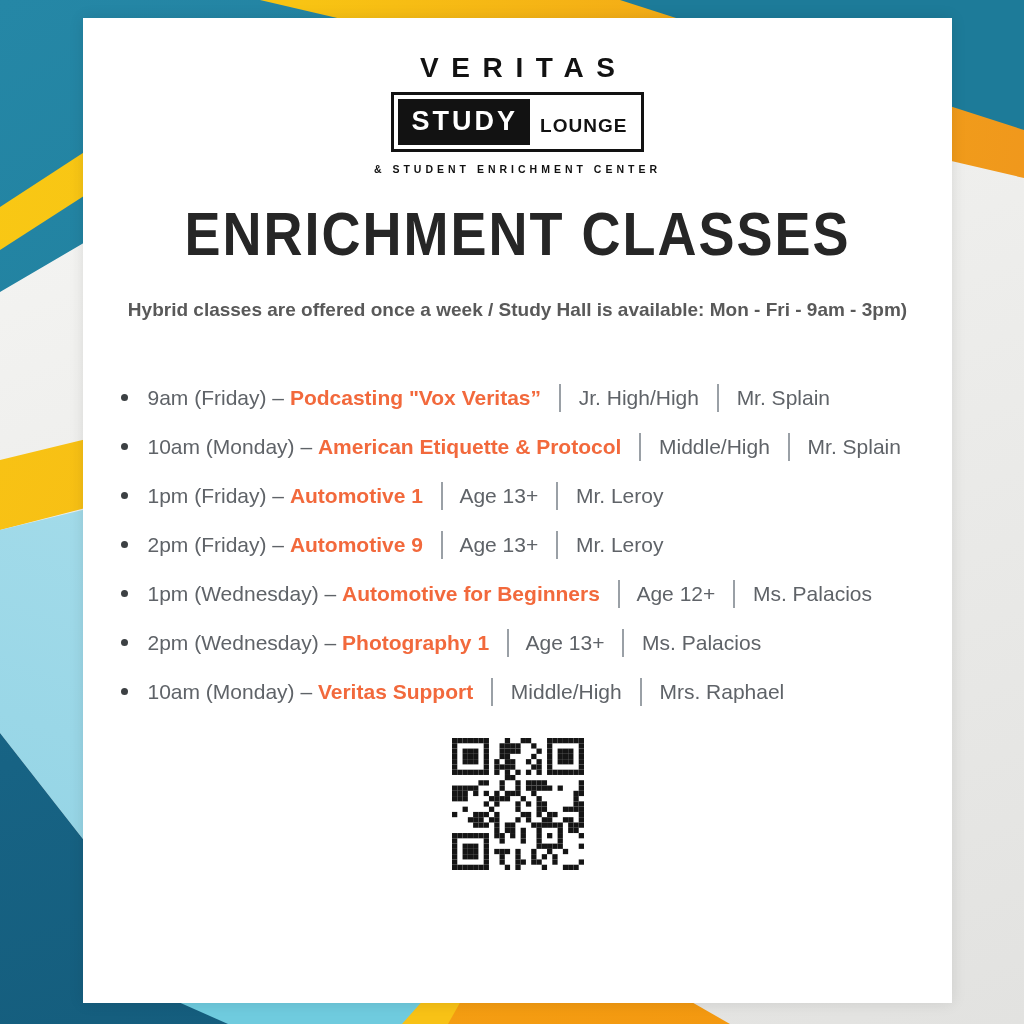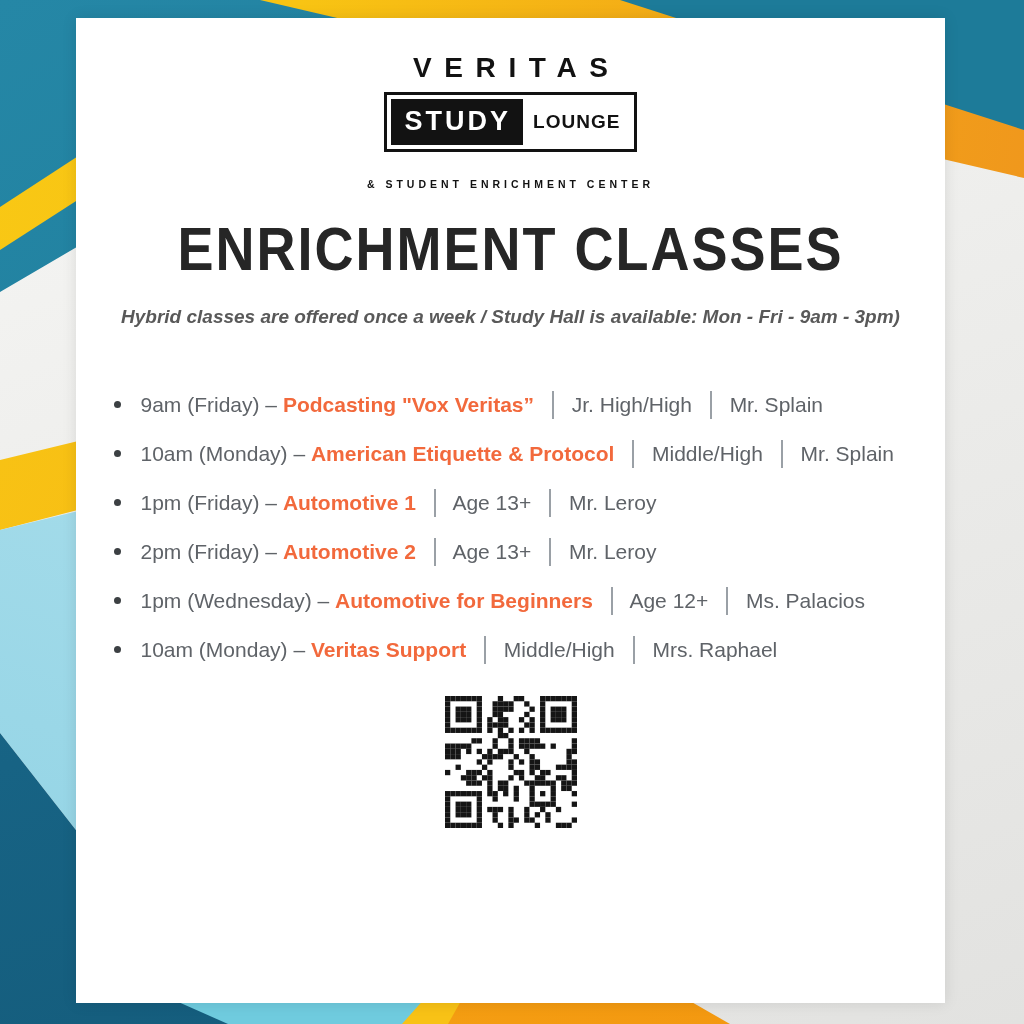--- a/index.html
+++ b/index.html
@@ -24,36 +24,36 @@
     clip-path:polygon(0 530px,140px 496px,140px 912px,0 733px);}
   .l-dteal{background:linear-gradient(160deg,#1e7292 0%,#176384 55%,#135877 100%);
     clip-path:polygon(0 733px,140px 912px,245px 1024px,0 1024px);}
   .b-cyan{background:#6fcbde;clip-path:polygon(140px 985px,455px 985px,430px 1024px,228px 1024px);}
   .b-orange{background:linear-gradient(90deg,#f6a414,#f2940f);
     clip-path:polygon(468px 985px,662px 985px,730px 1024px,446px 1024px);}
   .b-yellow{background:#f8c216;clip-path:polygon(434px 988px,470px 985px,448px 1024px,402px 1024px);}
 
   
   .card{
-    position:absolute;left:76px;top:18px;width:869px;height:985px;
+    position:absolute;left:83px;top:18px;width:869px;height:985px;
     background:#ffffff;display:flex;flex-direction:column;align-items:center;
     text-align:center;box-shadow:0 0 14px rgba(0,0,0,0.10);
   }
   .brand{margin-top:34px;font-size:28px;font-weight:600;letter-spacing:0.45em;
     padding-left:0.45em;color:#121212;}
-  .logo-box{margin-top:8px;display:inline-flex;align-items:center;border:3px solid #121212;
+  .logo-box{margin-top:8px;display:inline-flex;align-items:flex-end;border:3px solid #121212;
     padding:4px;background:#fff;}
   .logo-left{background:#121212;color:#ffffff;font-size:27px;font-weight:600;
     letter-spacing:3px;padding:7px 12px 8px 14px;}
   .logo-right{color:#121212;font-size:19px;font-weight:800;letter-spacing:1px;
     padding:7px 10px 8px 10px;}
-  .tagline{margin-top:26px;font-size:10.5px;font-weight:700;letter-spacing:4px;color:#121212;}
+  .tagline{margin-top:11px;font-size:10.5px;font-weight:700;letter-spacing:4px;color:#121212;}
   .title{margin-top:24px;font-size:54px;font-weight:800;letter-spacing:2px;color:#262626;
     transform:scaleY(1.12);transform-origin:center top;white-space:nowrap;}
-  .subtitle{margin-top:30px;font-size:19px;font-weight:700;font-style:italic;color:#595959;
+  .subtitle{margin-top:38px;font-size:19px;font-weight:700;color:#595959;
     white-space:nowrap;}
   .class-list{margin:52px 0 0 0;padding:0;list-style:none;width:800px;text-align:left;
     font-size:21px;color:#5f6368;}
   .class-list li{position:relative;padding-left:30px;line-height:49px;}
   .bullet{position:absolute;left:3px;top:21px;width:7px;height:7px;border-radius:50%;
     background:#3c4043;}
   .course{color:#f2693c;font-weight:700;}
   .pipe{display:inline-block;width:2px;height:28px;background:#9aa0a6;margin:0 12px;
     vertical-align:-7px;}
   .qr-wrap{margin-top:22px;width:132px;height:132px;background:#fff;}
@@ -112,37 +112,46 @@
     <span class="course">Automotive 1</span>
     <span class="pipe"></span>
     <span class="plain">Age 13+</span>
     <span class="pipe"></span>
     <span class="plain">Mr. Leroy</span>
   </li>
 
   <li>
     <span class="bullet"></span>
     <span class="prefix">2pm (Friday) –</span>
-    <span class="course">Automotive 2</span>
+    <span class="course">Automotive 9</span>
     <span class="pipe"></span>
     <span class="plain">Age 13+</span>
     <span class="pipe"></span>
     <span class="plain">Mr. Leroy</span>
   </li>
 
   <li>
     <span class="bullet"></span>
     <span class="prefix">1pm (Wednesday) –</span>
     <span class="course">Automotive for Beginners</span>
     <span class="pipe"></span>
     <span class="plain">Age 12+</span>
     <span class="pipe"></span>
     <span class="plain">Ms. Palacios</span>
   </li>
 
+  <li>
+    <span class="bullet"></span>
+    <span class="prefix">2pm (Wednesday) –</span>
+    <span class="course">Photography 1</span>
+    <span class="pipe"></span>
+    <span class="plain">Age 13+</span>
+    <span class="pipe"></span>
+    <span class="plain">Ms. Palacios</span>
+  </li>
 
 
   <li>
     <span class="bullet"></span>
     <span class="prefix">10am (Monday) –</span>
     <span class="course">Veritas Support</span>
     <span class="pipe"></span>
     <span class="plain">Middle/High</span>
     <span class="pipe"></span>
     <span class="plain">Mrs. Raphael</span>

